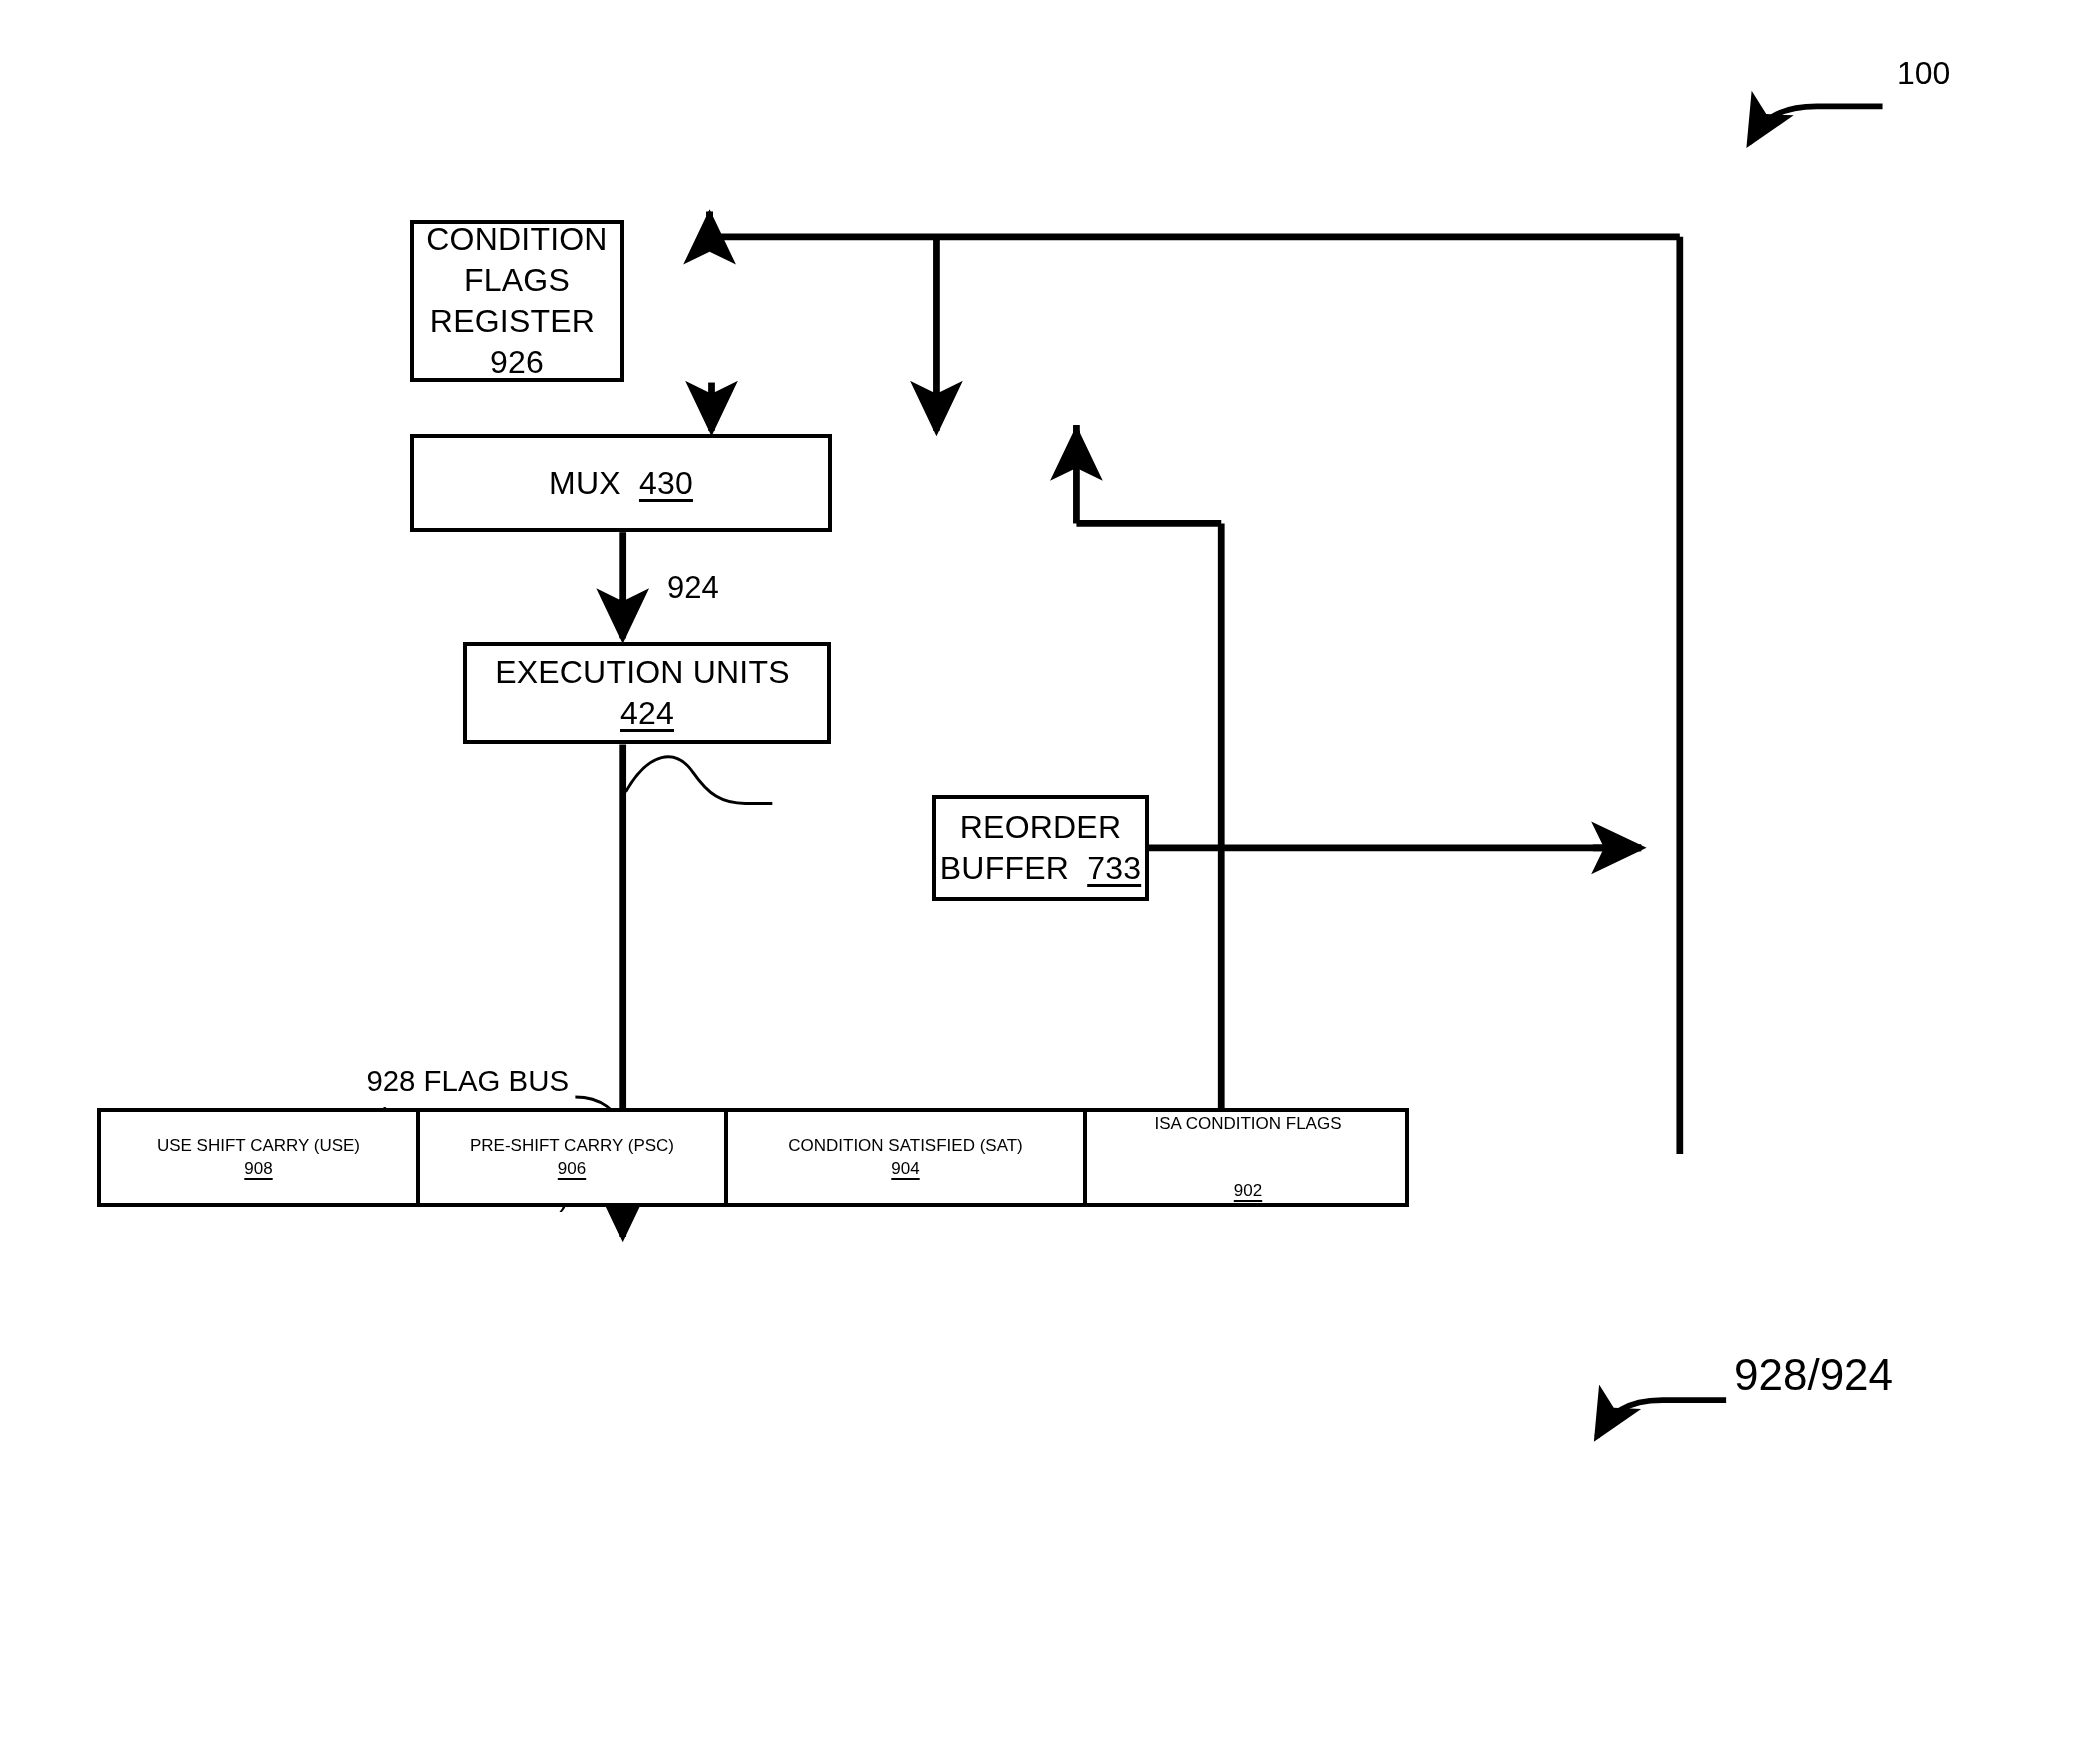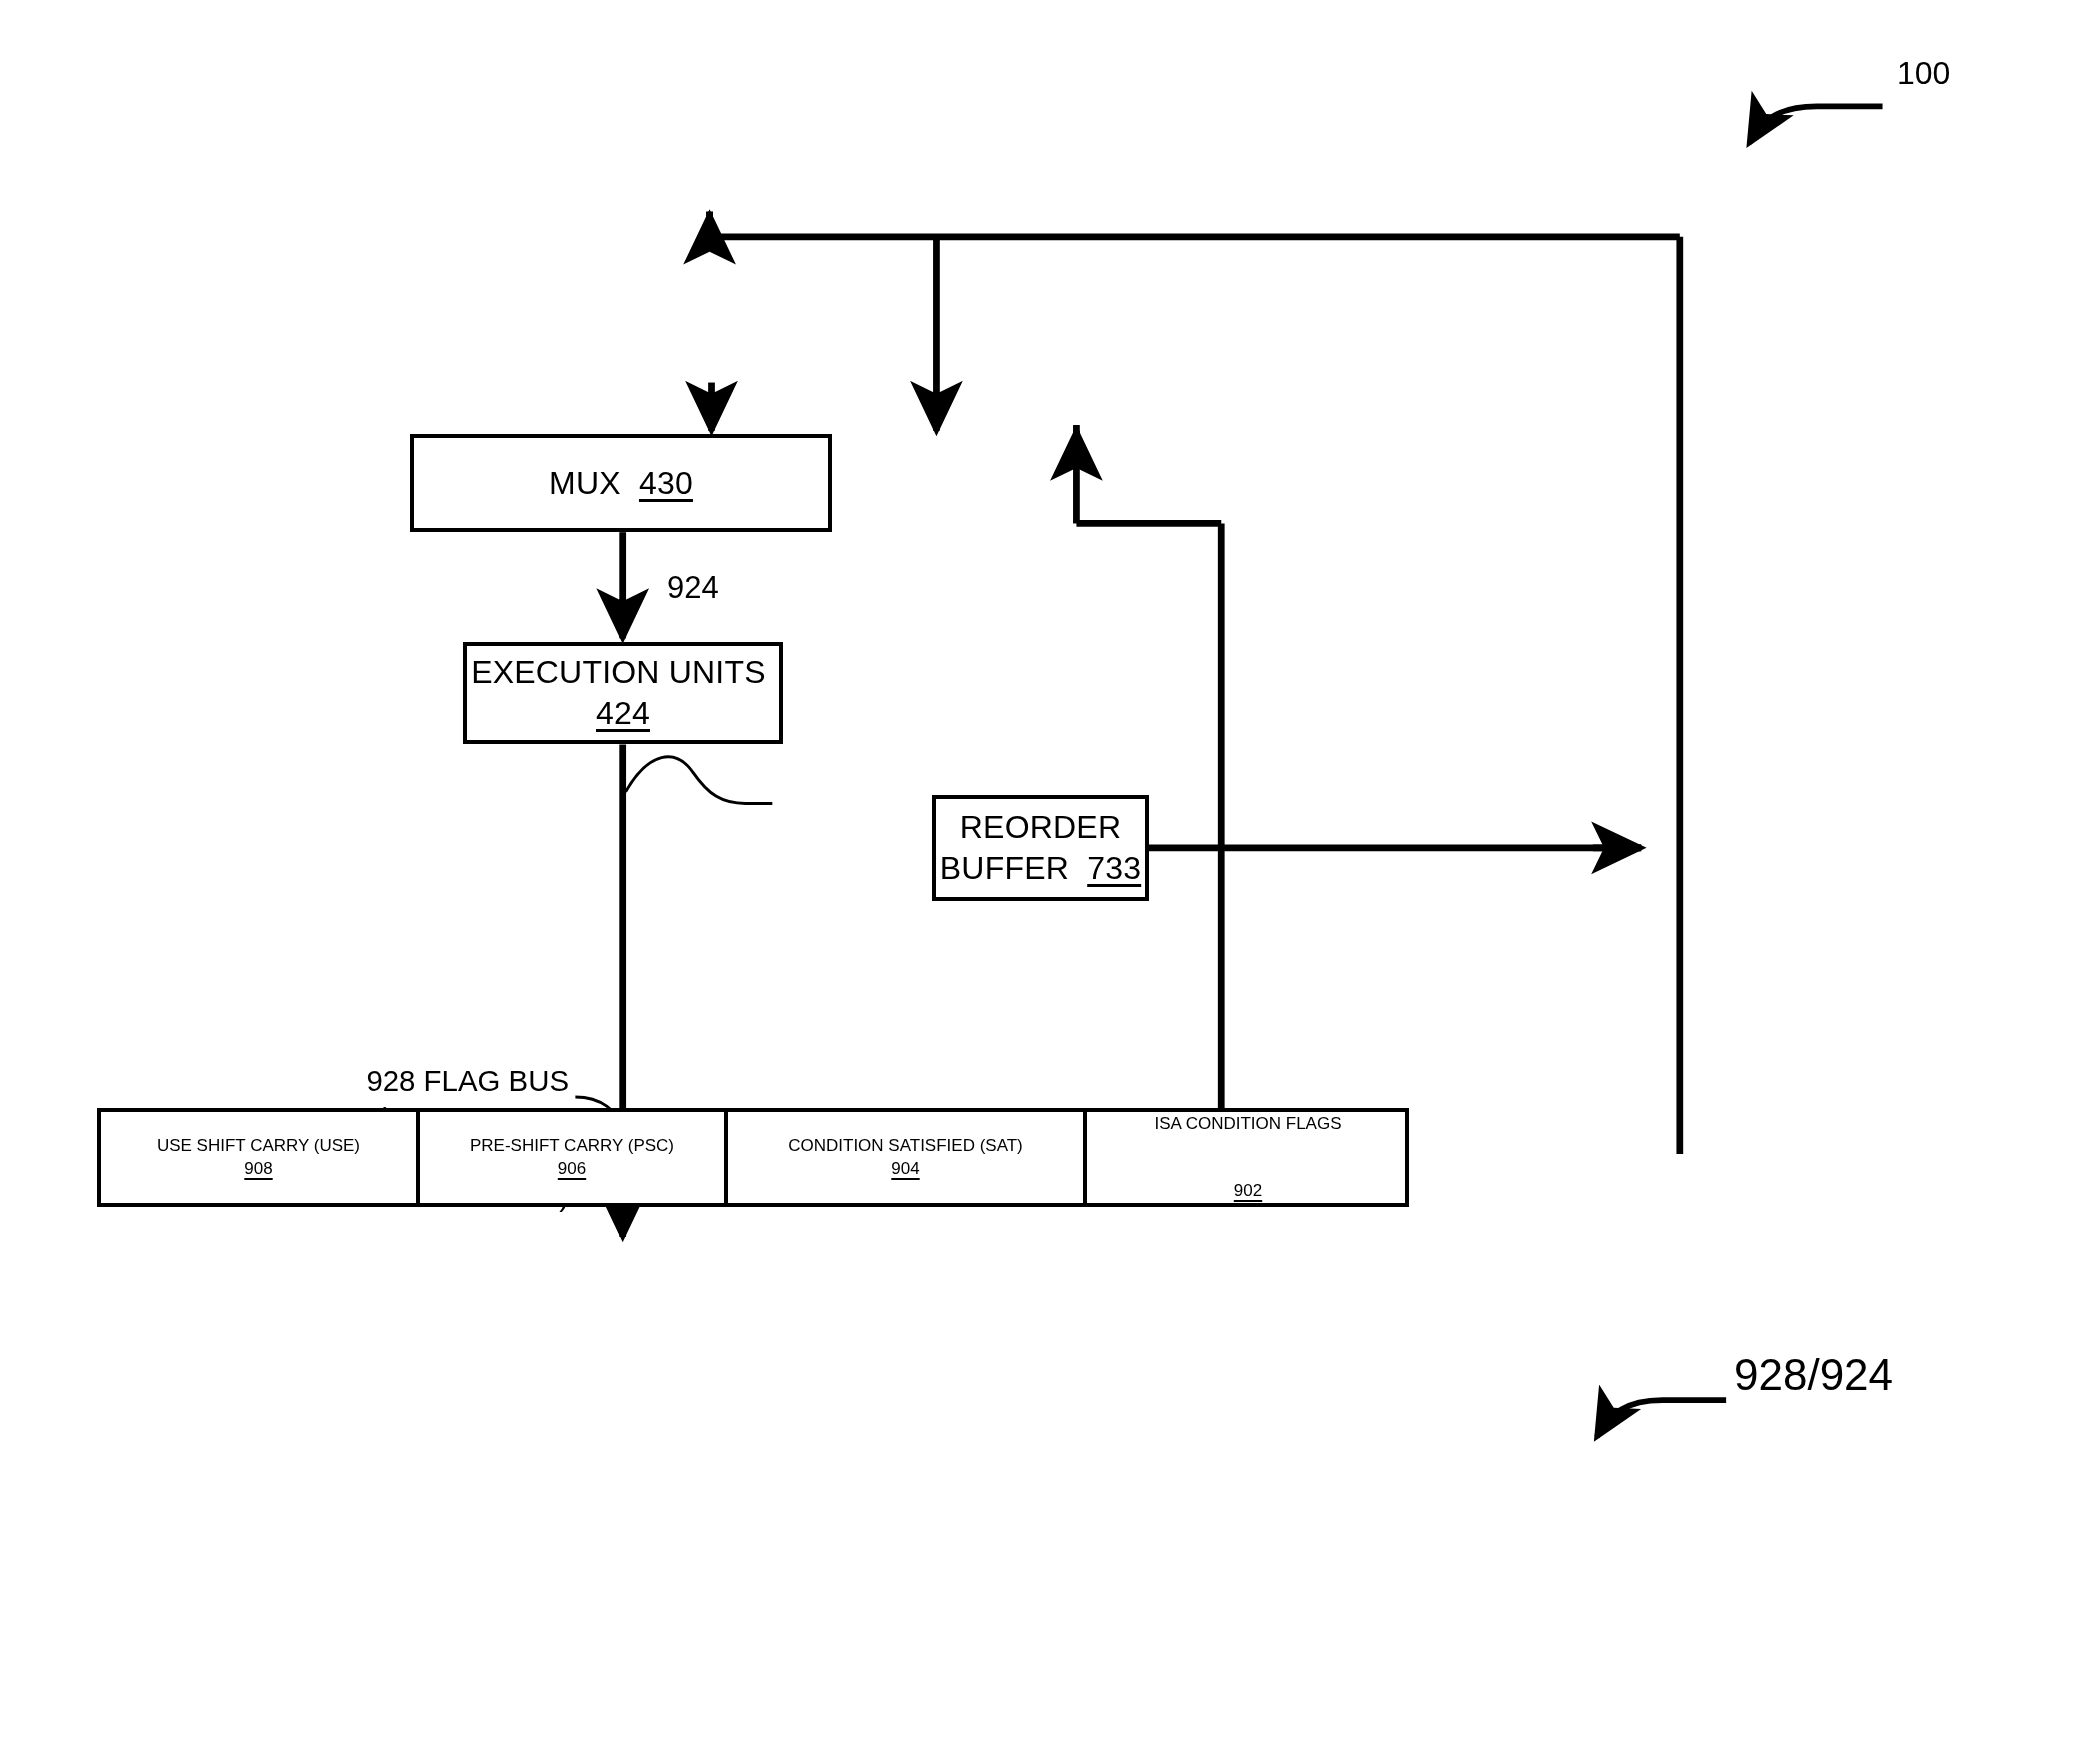--- a/index.html
+++ b/index.html
@@ -42,21 +42,21 @@
   
   #cond-flags-register {
     left: 410px; top: 220px; width: 214px; height: 162px;
     font-size: 32px;
   }
   #mux-box {
     left: 410px; top: 434px; width: 422px; height: 98px;
     font-size: 32px;
   }
   #execution-units-box {
-    left: 463px; top: 642px; width: 320px; height: 102px;
+    left: 463px; top: 642px; width: 368px; height: 102px;
     font-size: 32px;
   }
   #reorder-buffer-box {
     left: 932px; top: 795px; width: 217px; height: 106px;
     font-size: 32px;
   }
 
   
   #flag-bus-table {
     position: absolute;
@@ -172,20 +172,28 @@
 
     <path d="M 596,1136 C 624,1136 636,1150 652,1170 C 664,1185 682,1190 700,1182 L 760,1152" stroke="#000" fill="none" stroke-width="3"></path>
 
     <path d="M 1955,109 L 1880,109 C 1840,109 1823,122 1810,140 L 1860,98" fill="none" stroke="none"></path>
     <path d="M 1952,110 L 1880,110 C 1838,110 1823,124 1808,146 L 1858,100" fill="none" stroke="none"></path>
     <path d="M 1950,110 L 1882,110 C 1842,110 1826,124 1812,148" stroke="#000" fill="none" stroke-width="6" marker-end="url(#leaderhead)"></path>
 
     <path d="M 1788,1450 L 1722,1450 C 1684,1450 1668,1464 1654,1488" stroke="#000" fill="none" stroke-width="6" marker-end="url(#leaderhead)"></path>
   </svg>
 
+  <div class="box" id="cond-flags-register">
+    <span class="txt">
+      <span>CONDITION</span><br>
+      <span>FLAGS</span><br>
+      <span>REGISTER</span>&nbsp;
+      <span class="ref">926</span>
+    </span>
+  </div>
 
   <div class="box" id="mux-box">
     <span class="txt">
       <span>MUX</span>&nbsp;
       <span class="ref">430</span>
     </span>
   </div>
 
   <div class="box" id="execution-units-box">
     <span class="txt">

